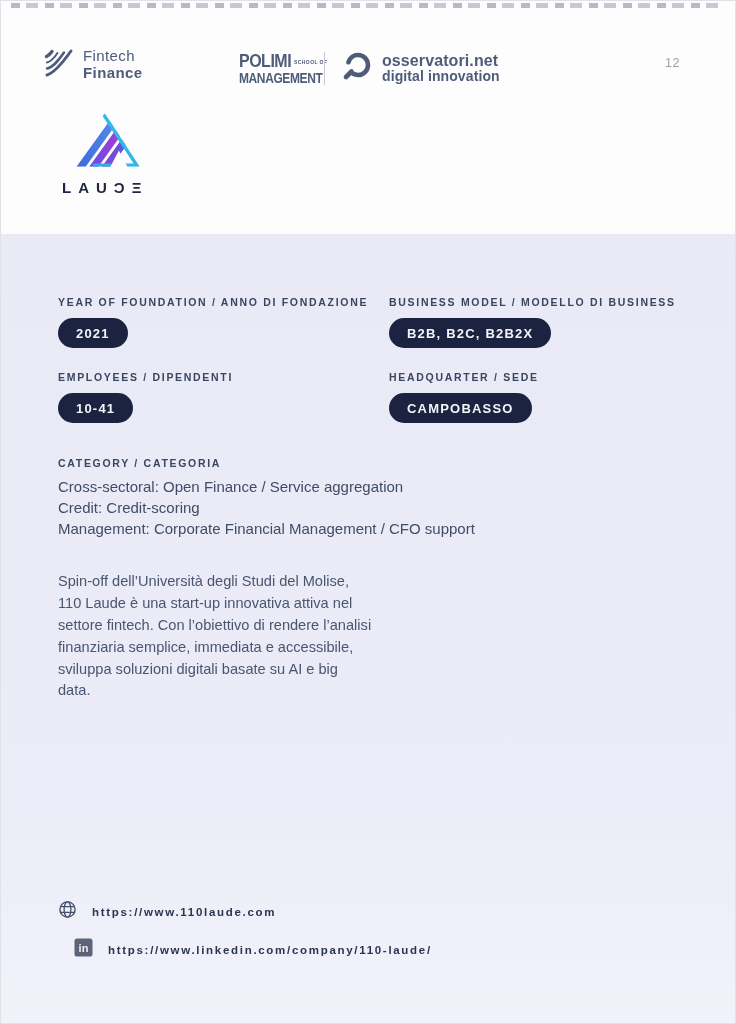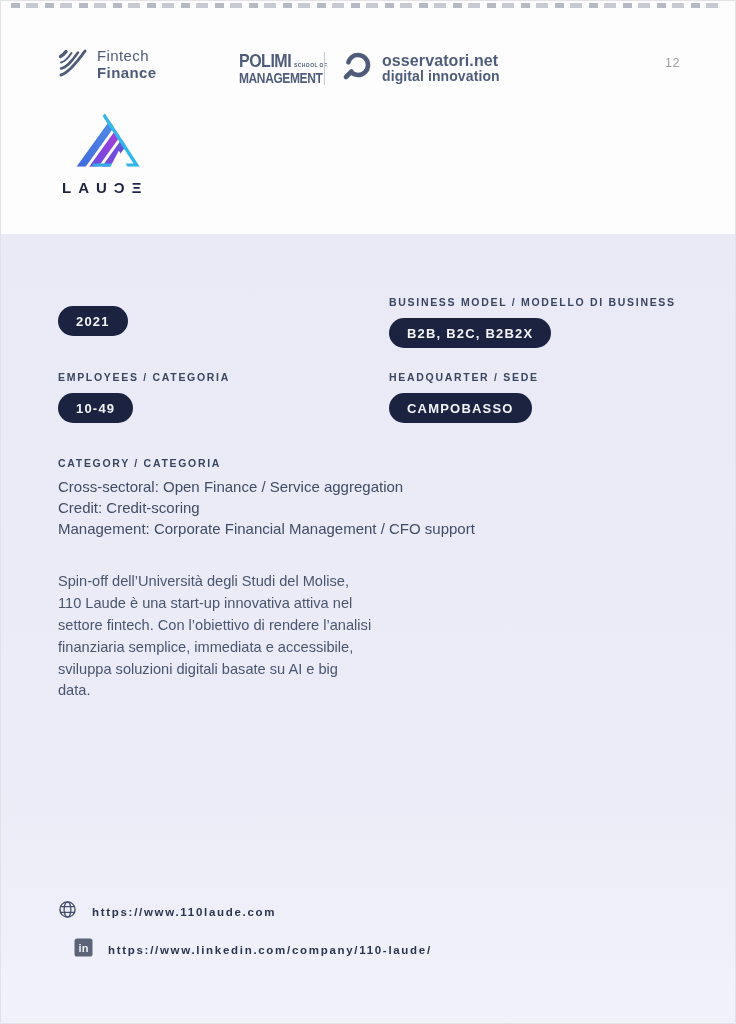--- a/index.html
+++ b/index.html
@@ -9,25 +9,25 @@
     font-family:"Liberation Sans", sans-serif;
     border:1px solid #e2e2e6;box-sizing:border-box;
   }
   
   .top-marks{
     position:absolute;top:2px;left:10px;right:10px;height:5px;
     background:repeating-linear-gradient(90deg,
       rgba(95,104,128,.45) 0 9px, transparent 9px 15px,
       rgba(95,104,128,.35) 15px 27px, transparent 27px 34px);
   }
-  .fintech{position:absolute;left:57px;top:47px;display:flex;align-items:center;gap:9px;}
+  .fintech{position:absolute;left:43px;top:47px;display:flex;align-items:center;gap:9px;}
   .fintech .txt{font-size:15px;line-height:1.12;color:#4e5c79;letter-spacing:.4px;}
   .fintech .txt b{display:block;}
   .polimi{position:absolute;left:238px;top:51px;color:#4e5c79;line-height:1;}
-  .polimi .row1{display:flex;align-items:flex-end;gap:3px;}
+  .polimi .row1{display:flex;align-items:center;gap:3px;}
   .polimi .t1{font-size:16px;font-weight:700;letter-spacing:-.5px;transform:scaleY(1.15);transform-origin:top left;}
   .polimi .tiny{font-size:5px;font-weight:700;letter-spacing:.4px;margin-top:4px;}
   .polimi .t2{font-size:12px;font-weight:700;letter-spacing:-.4px;margin-top:3px;transform:scaleY(1.2);transform-origin:top left;}
   .hdr-divider{position:absolute;left:323px;top:51px;width:1px;height:33px;background:#c7cad4;}
   .osserv{position:absolute;left:340px;top:49px;display:flex;align-items:center;gap:9px;justify-content:flex-end;}
   .osserv .txt{color:#4e5c79;line-height:1.1;}
   .osserv .t1{font-size:16px;font-weight:700;letter-spacing:.1px;}
   .osserv .t2{font-size:14px;font-weight:700;letter-spacing:.1px;}
   .pagenum{position:absolute;left:664px;top:55px;font-size:12.5px;color:#9da0a6;letter-spacing:.5px;}
   
@@ -143,29 +143,30 @@
         <path d="M60 3 L107 75 L44 75" stroke="url(#g4)" stroke-width="9" fill="none" clip-path="url(#tri)"></path>
         <path d="M66 78 L79 53 L92 78 Z" fill="#fdfdfd"></path>
       </svg>
     </span>
     <div class="wordmark">LAUƆΞ</div>
   </div>
 
   <div class="panel"></div>
 
   <div class="fact f0">
+    <div class="fact-label">YEAR OF FOUNDATION / ANNO DI FONDAZIONE</div>
     <span class="badge">2021</span>
   </div>
   <div class="fact f1">
     <div class="fact-label">BUSINESS MODEL / MODELLO DI BUSINESS</div>
     <span class="badge">B2B, B2C, B2B2X</span>
   </div>
   <div class="fact f2">
-    <div class="fact-label">EMPLOYEES / CATEGORIA</div>
-    <span class="badge">10-49</span>
+    <div class="fact-label">EMPLOYEES / DIPENDENTI</div>
+    <span class="badge">10-41</span>
   </div>
   <div class="fact f3">
     <div class="fact-label">HEADQUARTER / SEDE</div>
     <span class="badge">CAMPOBASSO</span>
   </div>
 
   <div class="category">
     <div class="cat-label">CATEGORY / CATEGORIA</div>
     <div class="cat-lines">
       <div>Cross-sectoral: Open Finance / Service aggregation</div>

